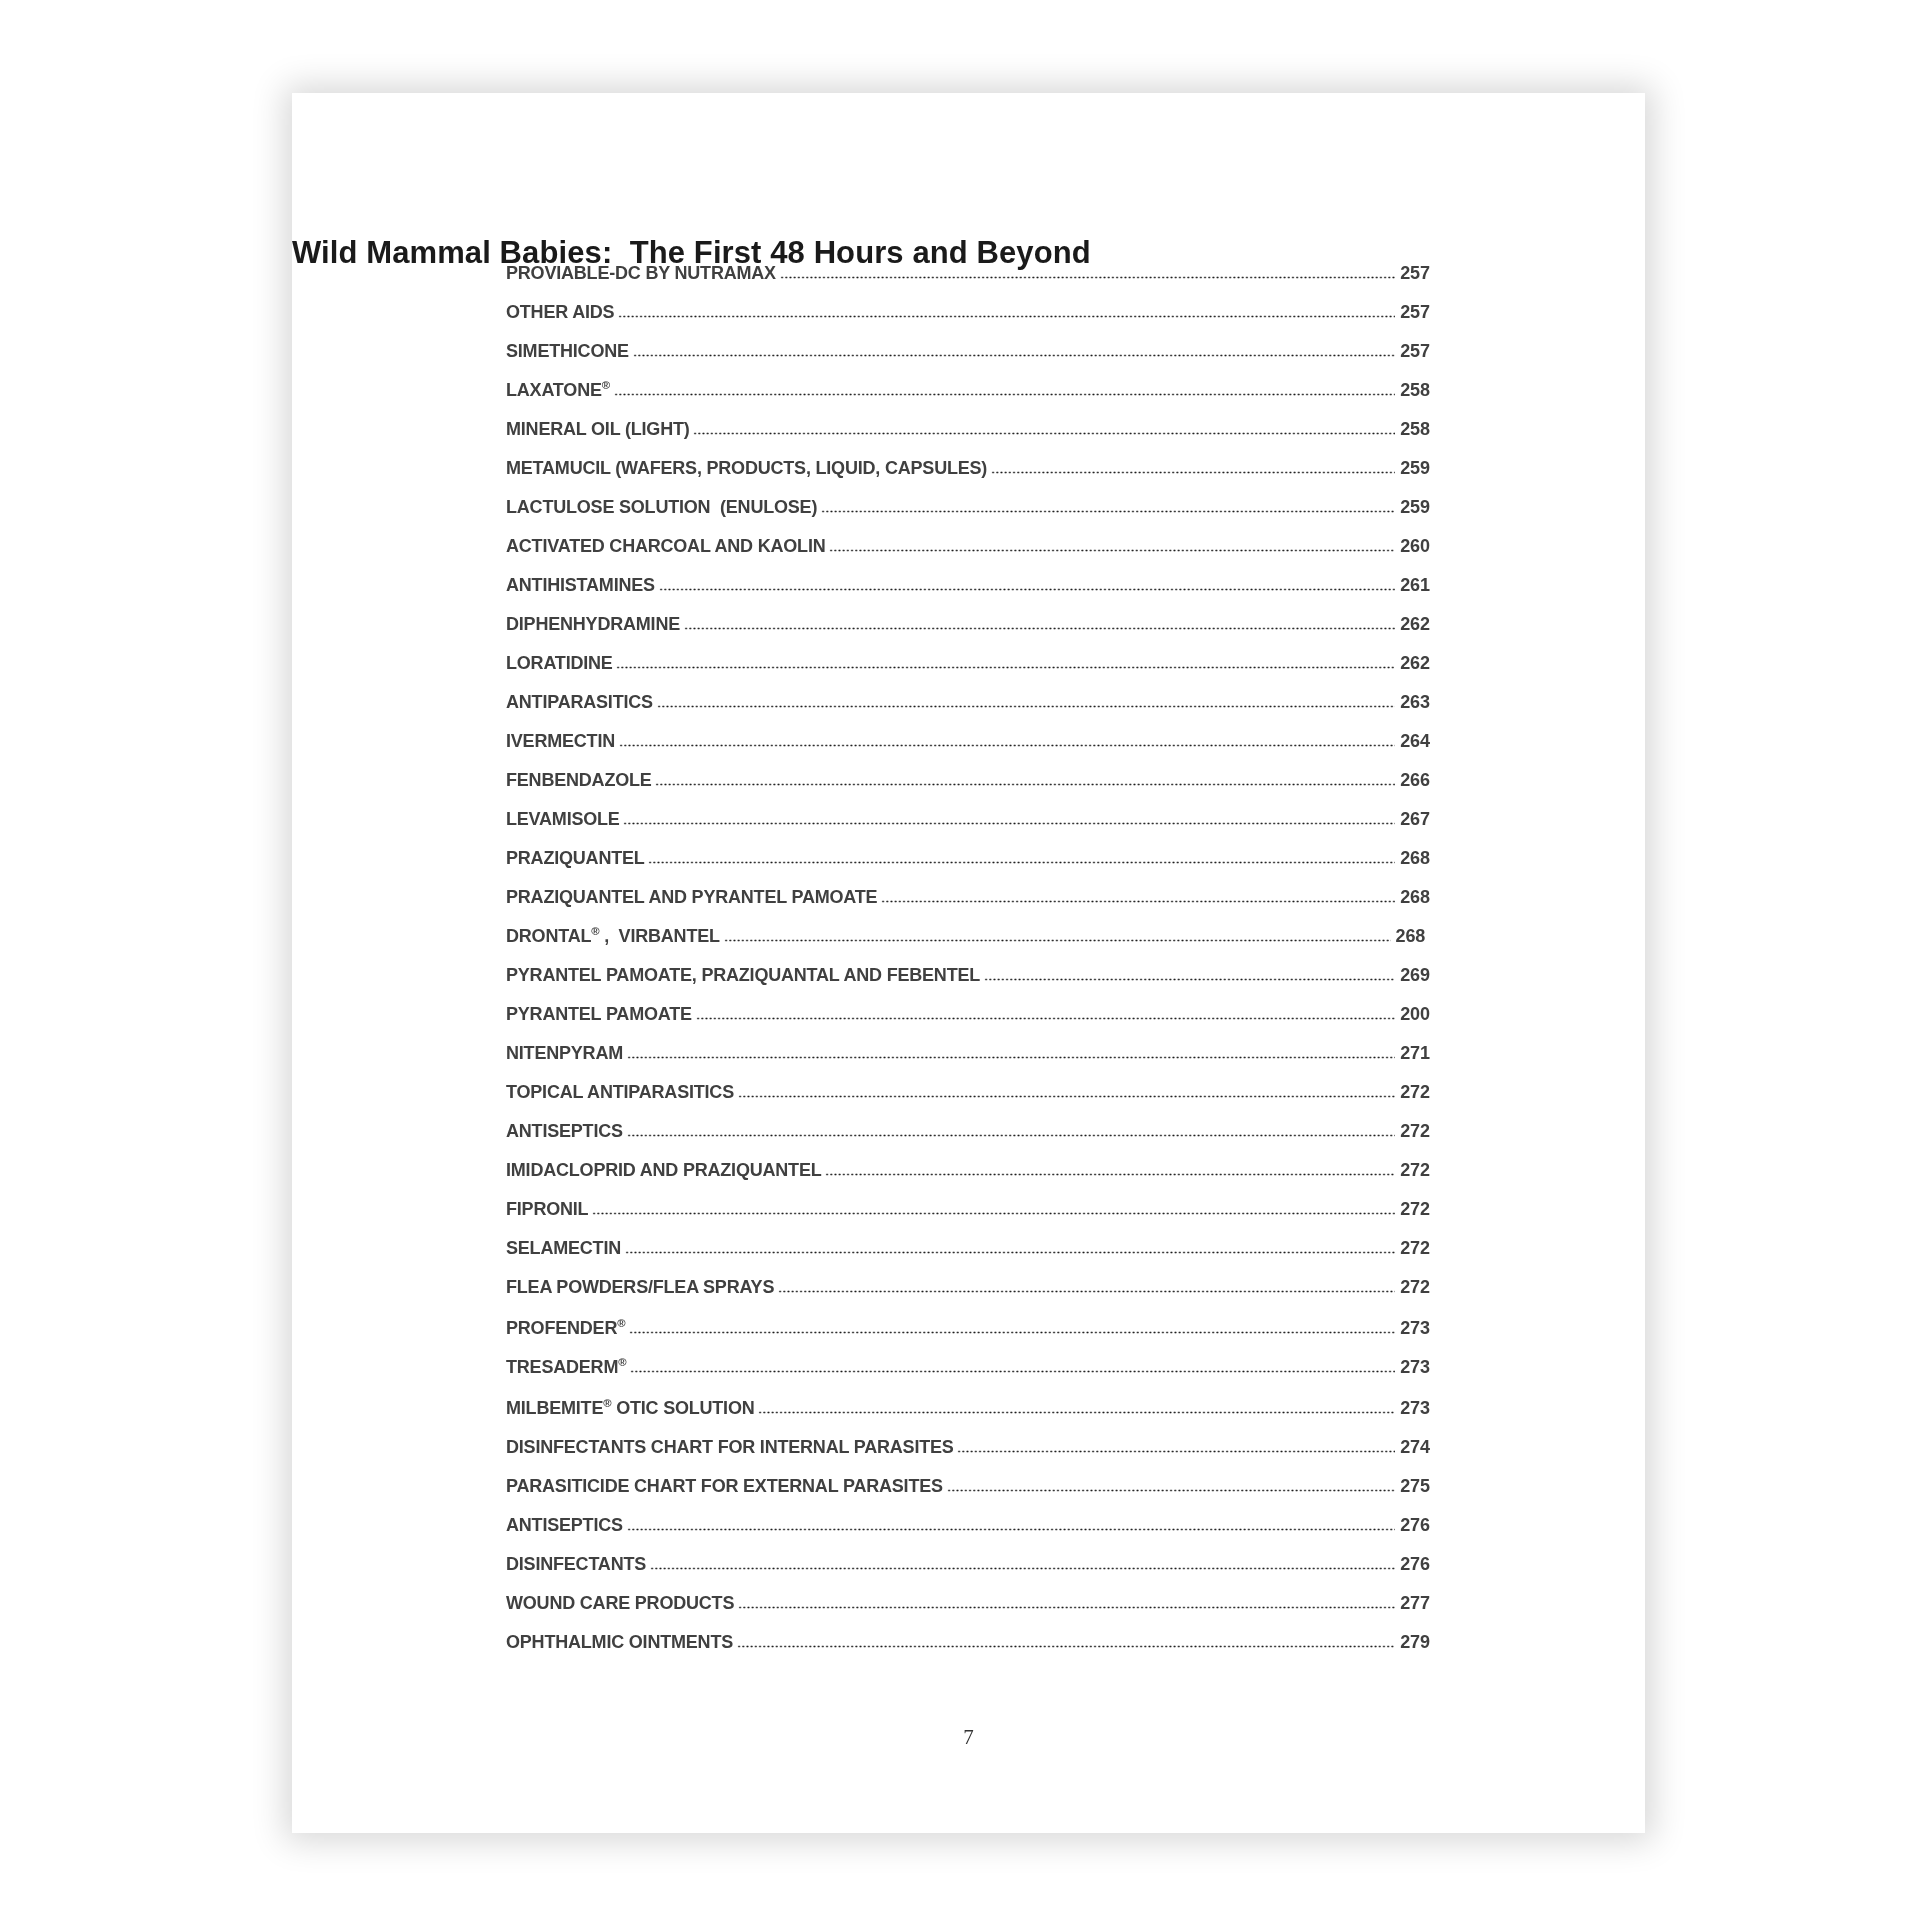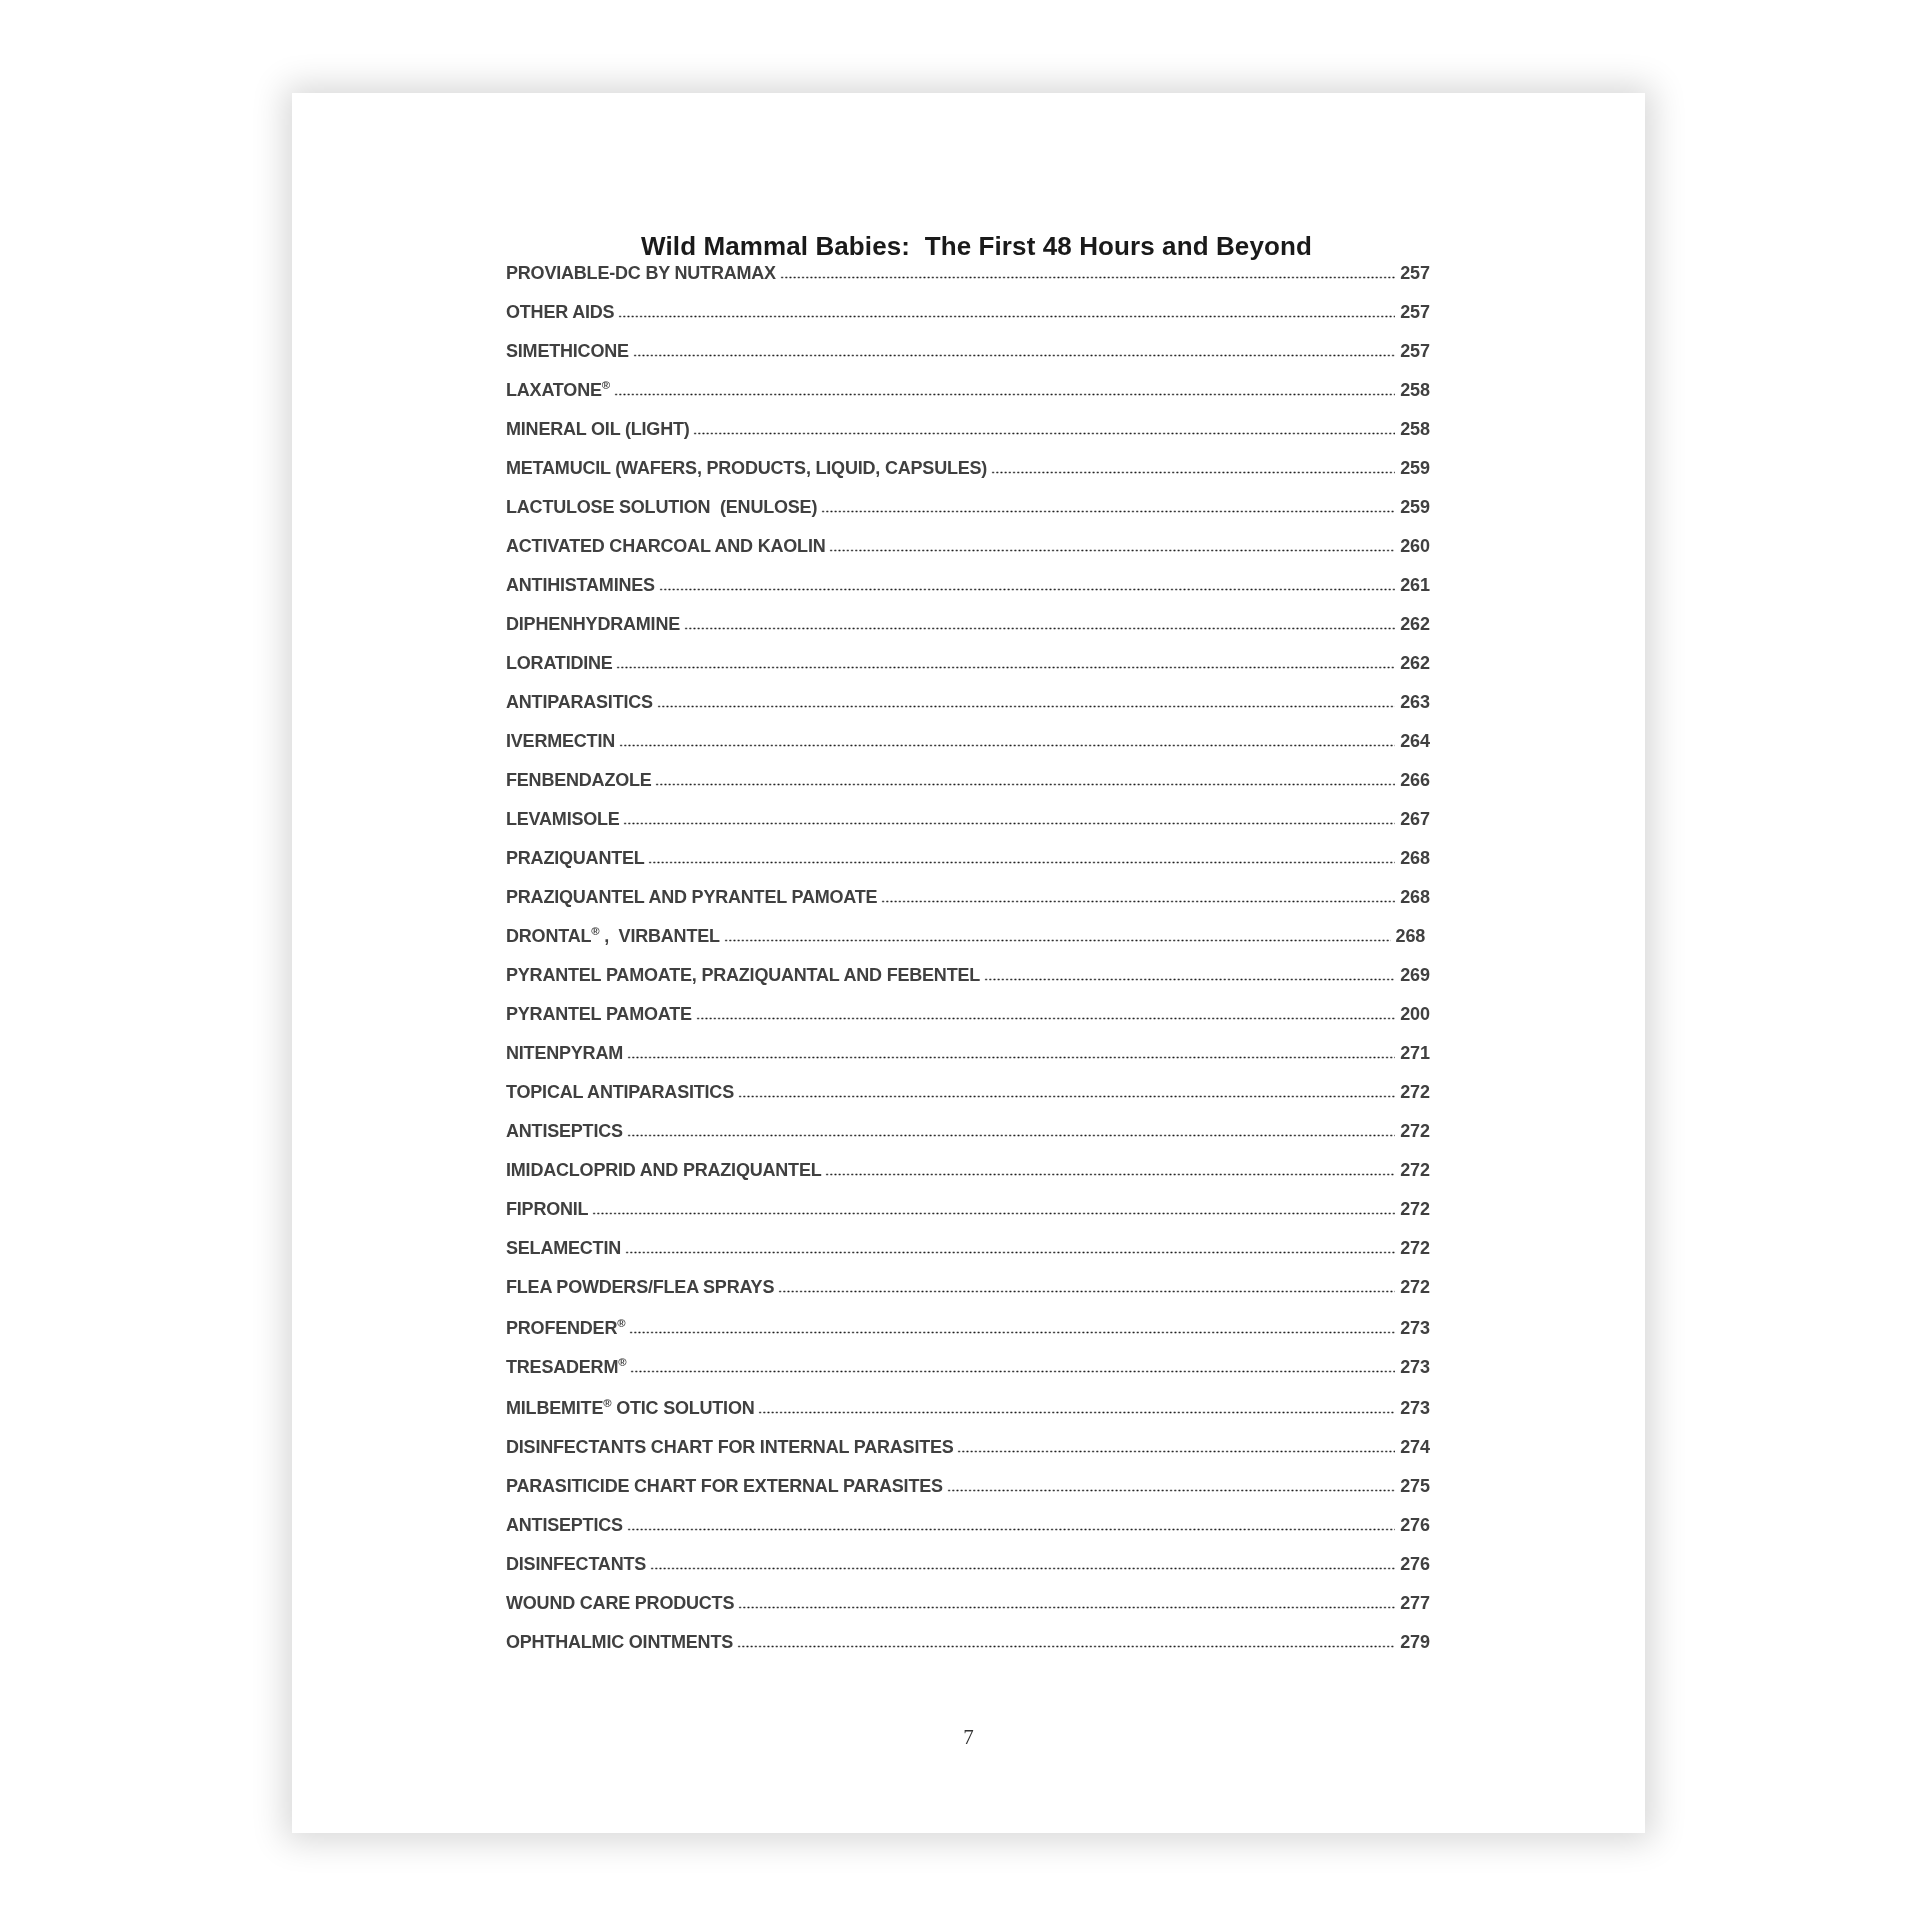--- a/index.html
+++ b/index.html
@@ -18,27 +18,27 @@
     position: absolute;
     left: 292px;
     top: 93px;
     width: 1353px;
     height: 1740px;
     background: #ffffff;
     box-shadow: 0 0 32px 7.5px rgba(0,0,0,0.16);
   }
   .title {
     position: absolute;
-    left: 16px;
+    left: 0;
     right: 0;
     top: 121px;
-    text-align: center;
+    text-align: left;
     font-family: "Liberation Sans", sans-serif;
     font-weight: bold;
-    font-size: 26px;
+    font-size: 31px;
     color: #1a1a1a;
     letter-spacing: 0.1px;
     white-space: pre;
   }
   .toc {
     position: absolute;
     left: 214px;
     top: 170px;
     width: 925px;
     margin: 0;

